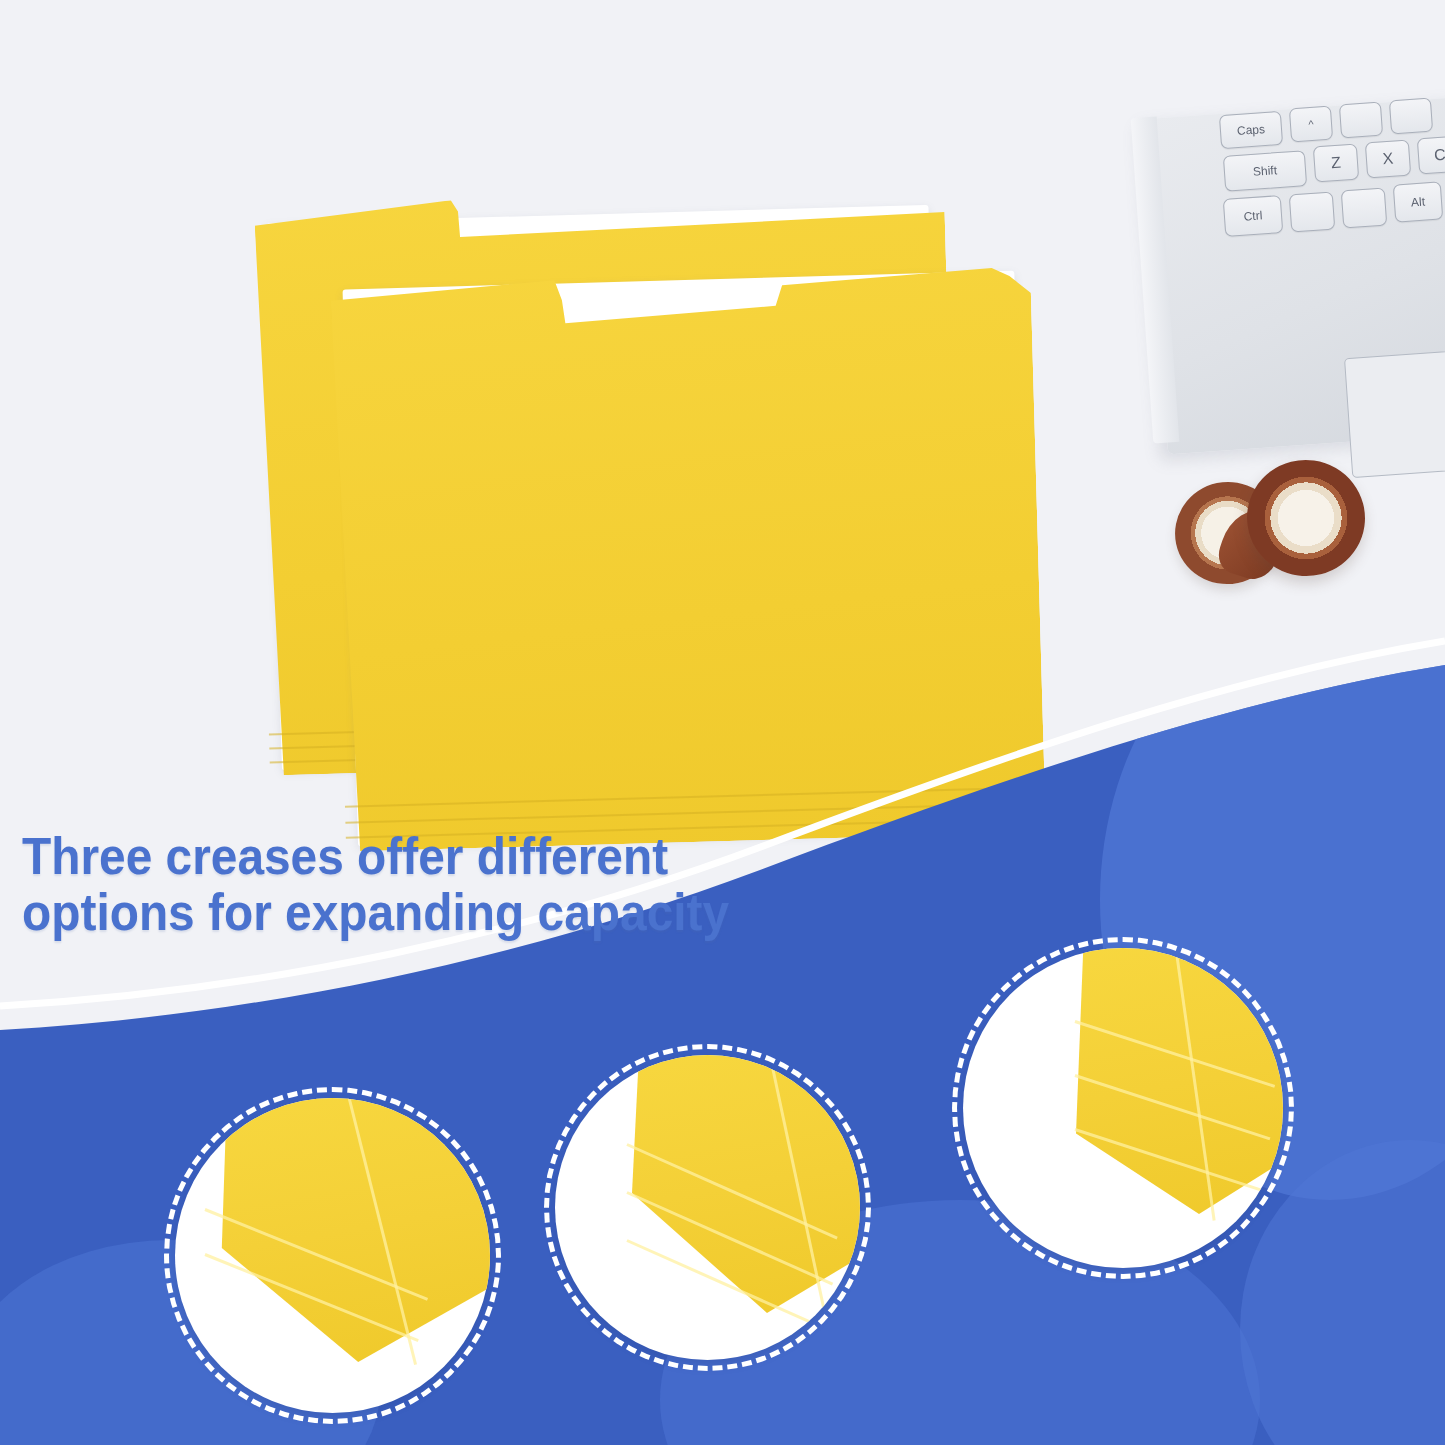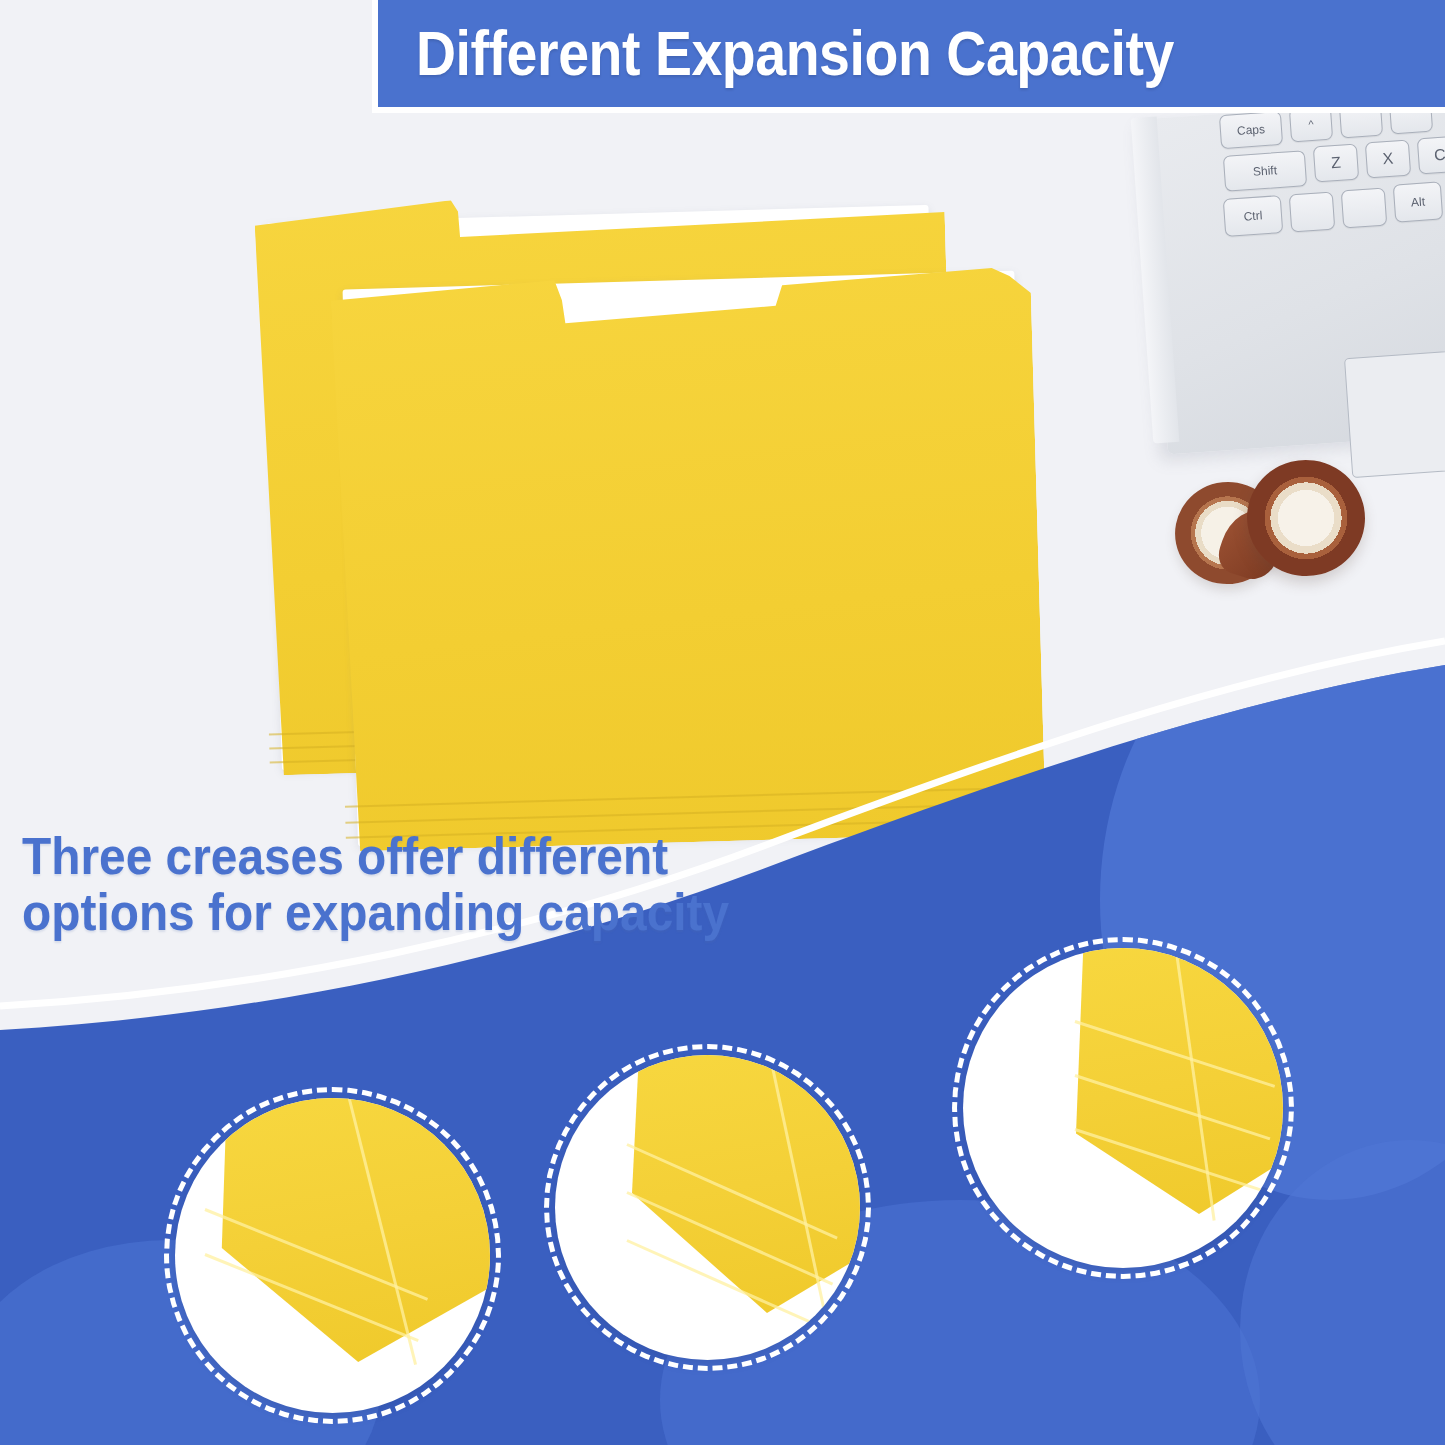--- a/index.html
+++ b/index.html
@@ -244,23 +244,20 @@
     <div id="folder-front">
       <div class="folder-sheet"></div>
       <div class="folder-body" style="clip-path:polygon(0% 5%, 32% 2.5%, 33% 6%, 33.4% 10%, 63.5% 8%, 64.5% 4.5%, 94.5% 2.5%, 97% 4%, 100% 7%, 100% 100%, 2% 100%);
                   border-radius:4px;"></div>
       <div class="crease" style="bottom:44px;"></div>
       <div class="crease" style="bottom:28px;"></div>
       <div class="crease" style="bottom:13px;"></div>
     </div>
   </div>
 
-  <div id="header-banner">
-    <div id="header-title">Different Expansion Capacity</div>
-  </div>
 
   <div id="caption">
     <div>Three creases offer different</div>
     <div>options for expanding capacity</div>
   </div>
 
   <svg id="lower-svg" viewBox="0 0 1445 1445">
     <defs>
       <clipPath id="blueClip">
         <path d="M0,1030 C260,1015 520,960 760,870 C1010,776 1230,700 1445,665 L1445,1445 L0,1445 Z"></path>

